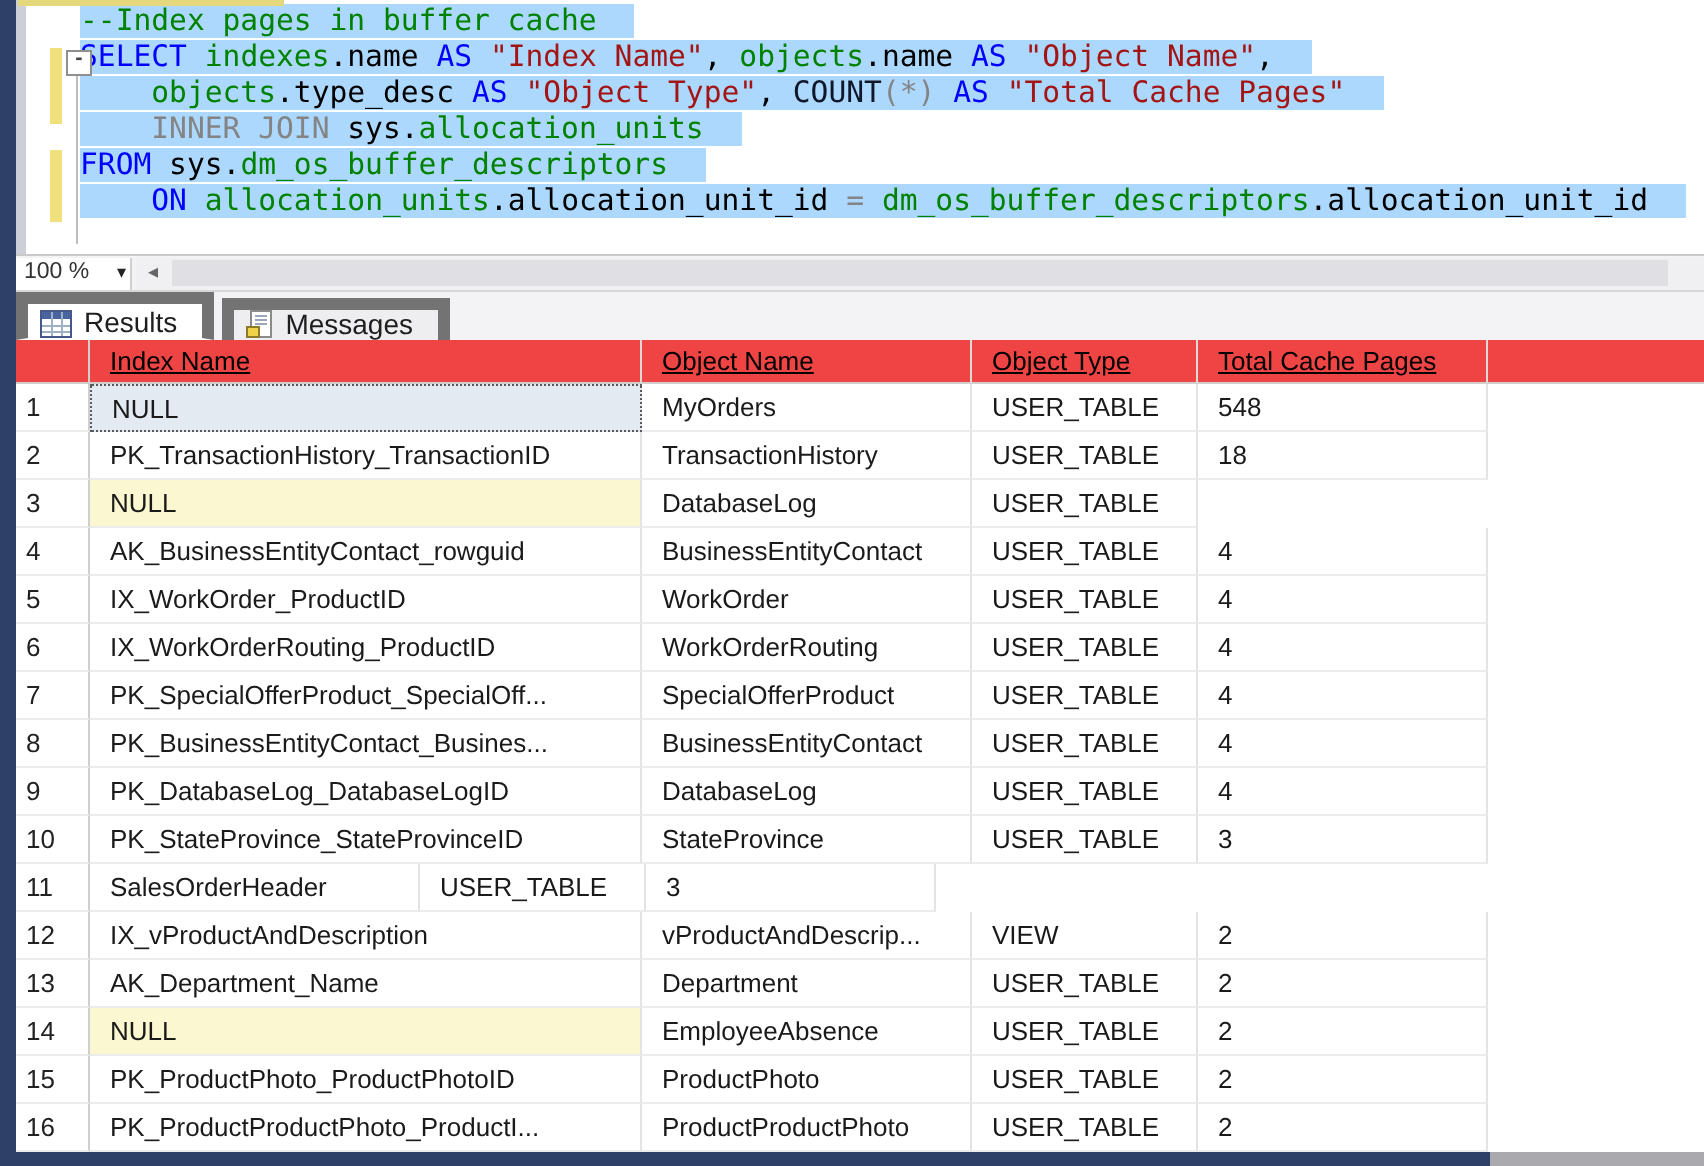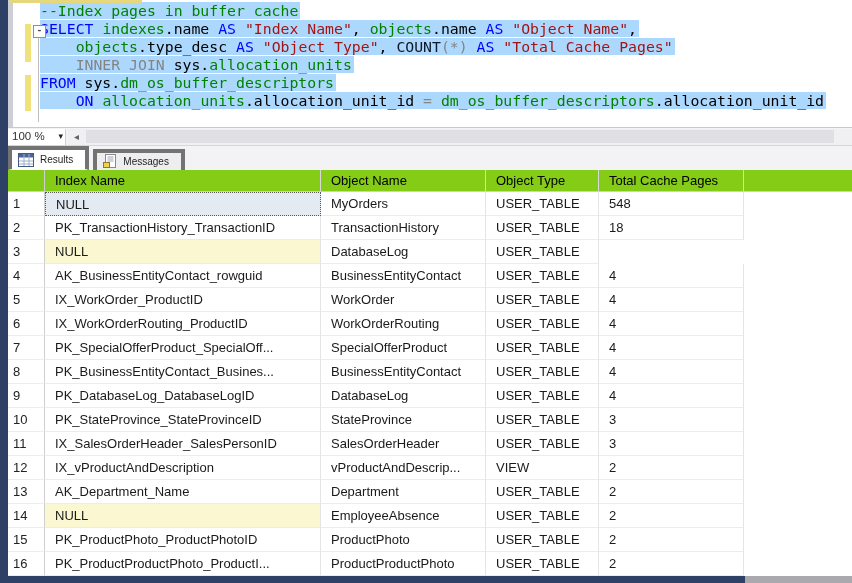--- a/index.html
+++ b/index.html
@@ -16,51 +16,51 @@
   .top-modified-bar{position:absolute;left:1px;top:0;width:133px;height:3px;background:#e5d77b;z-index:4;}
   .change-bar{position:absolute;left:17px;width:6px;background:#f1e17c;}
   .change-bar.b1{top:24px;height:38px;}
   .change-bar.b2{top:75px;height:36px;}
   .collapse-box{position:absolute;left:25px;top:25px;width:11px;height:11px;border:1px solid #8f8f8f;
                 background:#fff;font:bold 9px/9px "DejaVu Sans Mono",monospace;color:#444;text-align:center;z-index:3;}
   .outline-line{position:absolute;left:30px;top:37px;width:1px;height:85px;background:#bdbdbd;}
   .code{position:absolute;left:32px;top:2px;font-family:"DejaVu Sans Mono",monospace;
         font-size:14.8px;line-height:18px;color:#000;}
   .code-line{white-space:pre;height:18px;}
-  .sel{background:#add8fe;padding-right:2px;}
+  .sel{background:#add8fe;padding-right:19px;}
   .tk-com{color:#008200;} .tk-kw{color:#0000ff;} .tk-sys{color:#008200;}
   .tk-str{color:#a31515;} .tk-fn{color:#0f172a;} .tk-op{color:#848484;} .tk-pl{color:#000;}
 
   
   .zoomrow{position:absolute;left:8px;top:127px;width:844px;height:18px;background:#f3f3f5;
            border-top:1px solid #c9c9c9;box-sizing:border-box;}
   .zoombox{position:absolute;left:0;top:1px;width:58px;height:16px;background:#fff;
            border-right:1px solid #cfcfcf;box-sizing:border-box;font-size:11.5px;color:#333;
            line-height:15px;padding-left:4px;cursor:default;}
   .zoombox .chev{position:absolute;right:2px;top:0;font-size:9px;color:#222;line-height:15px;}
   .hscroll{position:absolute;left:60px;top:1px;right:0;height:16px;background:#f0f0f2;}
   .scroll-left-btn{position:absolute;left:2px;top:0;width:13px;height:16px;color:#666;
                    font-size:10px;line-height:15px;text-align:center;}
   .scroll-thumb{position:absolute;left:18px;top:1px;width:748px;height:13px;background:#e0e0e4;}
 
   
   .tabstrip{position:absolute;left:8px;top:145px;width:844px;height:25px;background:#f3f3f5;
             border-top:1px solid #d6d6d8;box-sizing:border-box;display:flex;align-items:flex-end;}
-  .tab{display:flex;align-items:center;gap:6px;padding:0 12px 0 6px;font-size:10px;color:#1e1e1e;
-       border:4px solid #737373;box-sizing:border-box;cursor:default;}
+  .tab{display:flex;align-items:flex-end;gap:6px;padding:0 12px 0 6px;font-size:14px;color:#1e1e1e;
+       border:6px solid #737373;box-sizing:border-box;cursor:default;}
   .tab.active{background:#fff;height:24px;border-bottom:1px solid #fff;z-index:2;}
   .tab.inactive{background:#eeeef0;height:21px;margin-left:4px;border-bottom:none;}
   .tab svg{display:block;}
 
   
   .grid{position:absolute;left:8px;top:170px;width:844px;height:406px;background:#fff;
         font-size:13px;color:#1a1a1a;}
   .g-head{display:flex;height:22px;}
-  .g-hcell{box-sizing:border-box;line-height:21px;padding-left:10px;background:#84cc16;color:#000;
-           border-right:1px solid #d9d9d9;border-bottom:1px solid #cfcfcf;white-space:nowrap;overflow:hidden;}
+  .g-hcell{box-sizing:border-box;line-height:21px;padding-left:10px;background:#ef4444;color:#000;
+           border-right:1px solid #d9d9d9;border-bottom:1px solid #cfcfcf;white-space:nowrap;overflow:hidden;text-decoration:underline;}
   .g-row{display:flex;height:24px;}
   .g-cell{box-sizing:border-box;line-height:23px;padding-left:10px;padding-right:4px;
           border-right:1px solid #e4e4e4;border-bottom:1px solid #ececec;
           white-space:nowrap;overflow:hidden;}
   .c-num{width:37px;padding-left:5px;color:#222;border-right:1px solid #cfcfcf;}
   .c-1{width:276px;} .c-2{width:165px;} .c-3{width:113px;} .c-4{width:145px;}
   .c-5{flex:1;border:none;}
   .hc-5{flex:1;border-right:none;}
   .cell-selected{background:#e4eaf2;border:1px dotted #5a5a5a;}
   .cell-null{background:#fbf7d0;}
@@ -212,21 +212,20 @@
         <div class="g-row">
           <div class="g-cell c-num">10</div>
           <div class="g-cell c-1">PK_StateProvince_StateProvinceID</div>
           <div class="g-cell c-2">StateProvince</div>
           <div class="g-cell c-3">USER_TABLE</div>
           <div class="g-cell c-4">3</div>
           <div class="g-cell c-5"></div>
         </div>
         <div class="g-row">
           <div class="g-cell c-num">11</div>
-          <div class="g-cell c-1">IX_SalesOrderHeader_SalesPersonID</div>
           <div class="g-cell c-2">SalesOrderHeader</div>
           <div class="g-cell c-3">USER_TABLE</div>
           <div class="g-cell c-4">3</div>
           <div class="g-cell c-5"></div>
         </div>
         <div class="g-row">
           <div class="g-cell c-num">12</div>
           <div class="g-cell c-1">IX_vProductAndDescription</div>
           <div class="g-cell c-2">vProductAndDescrip...</div>
           <div class="g-cell c-3">VIEW</div>

